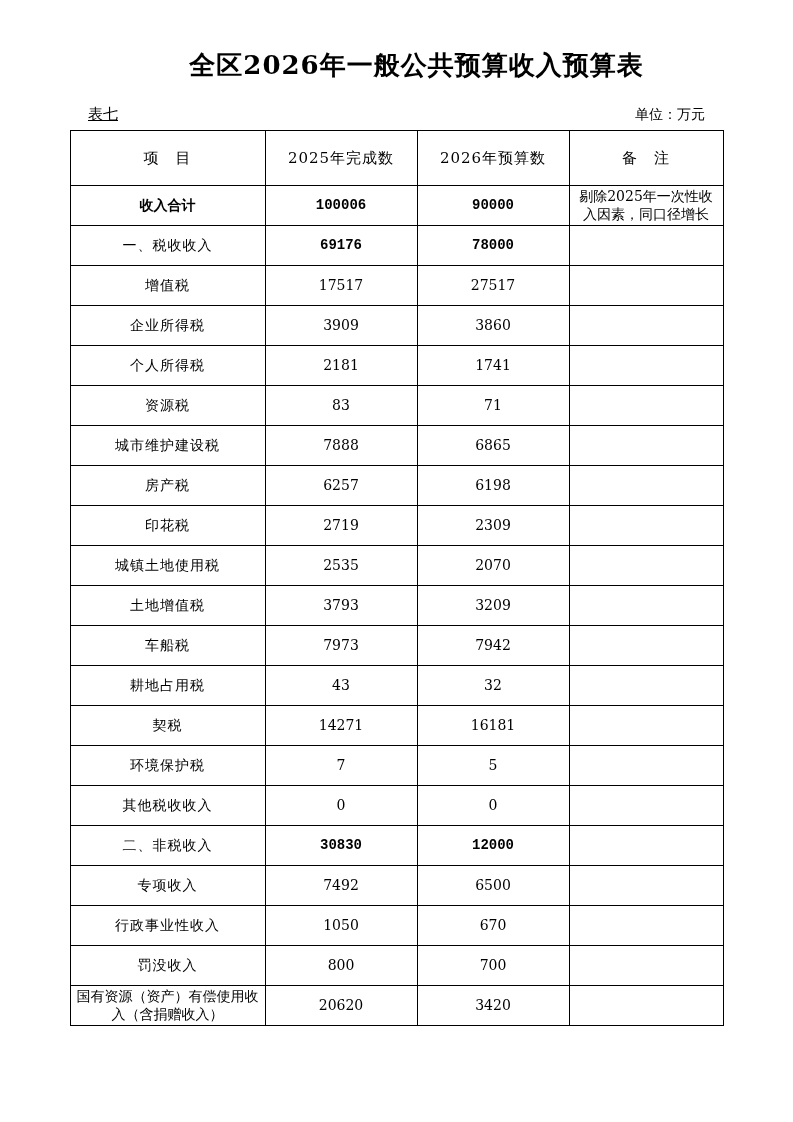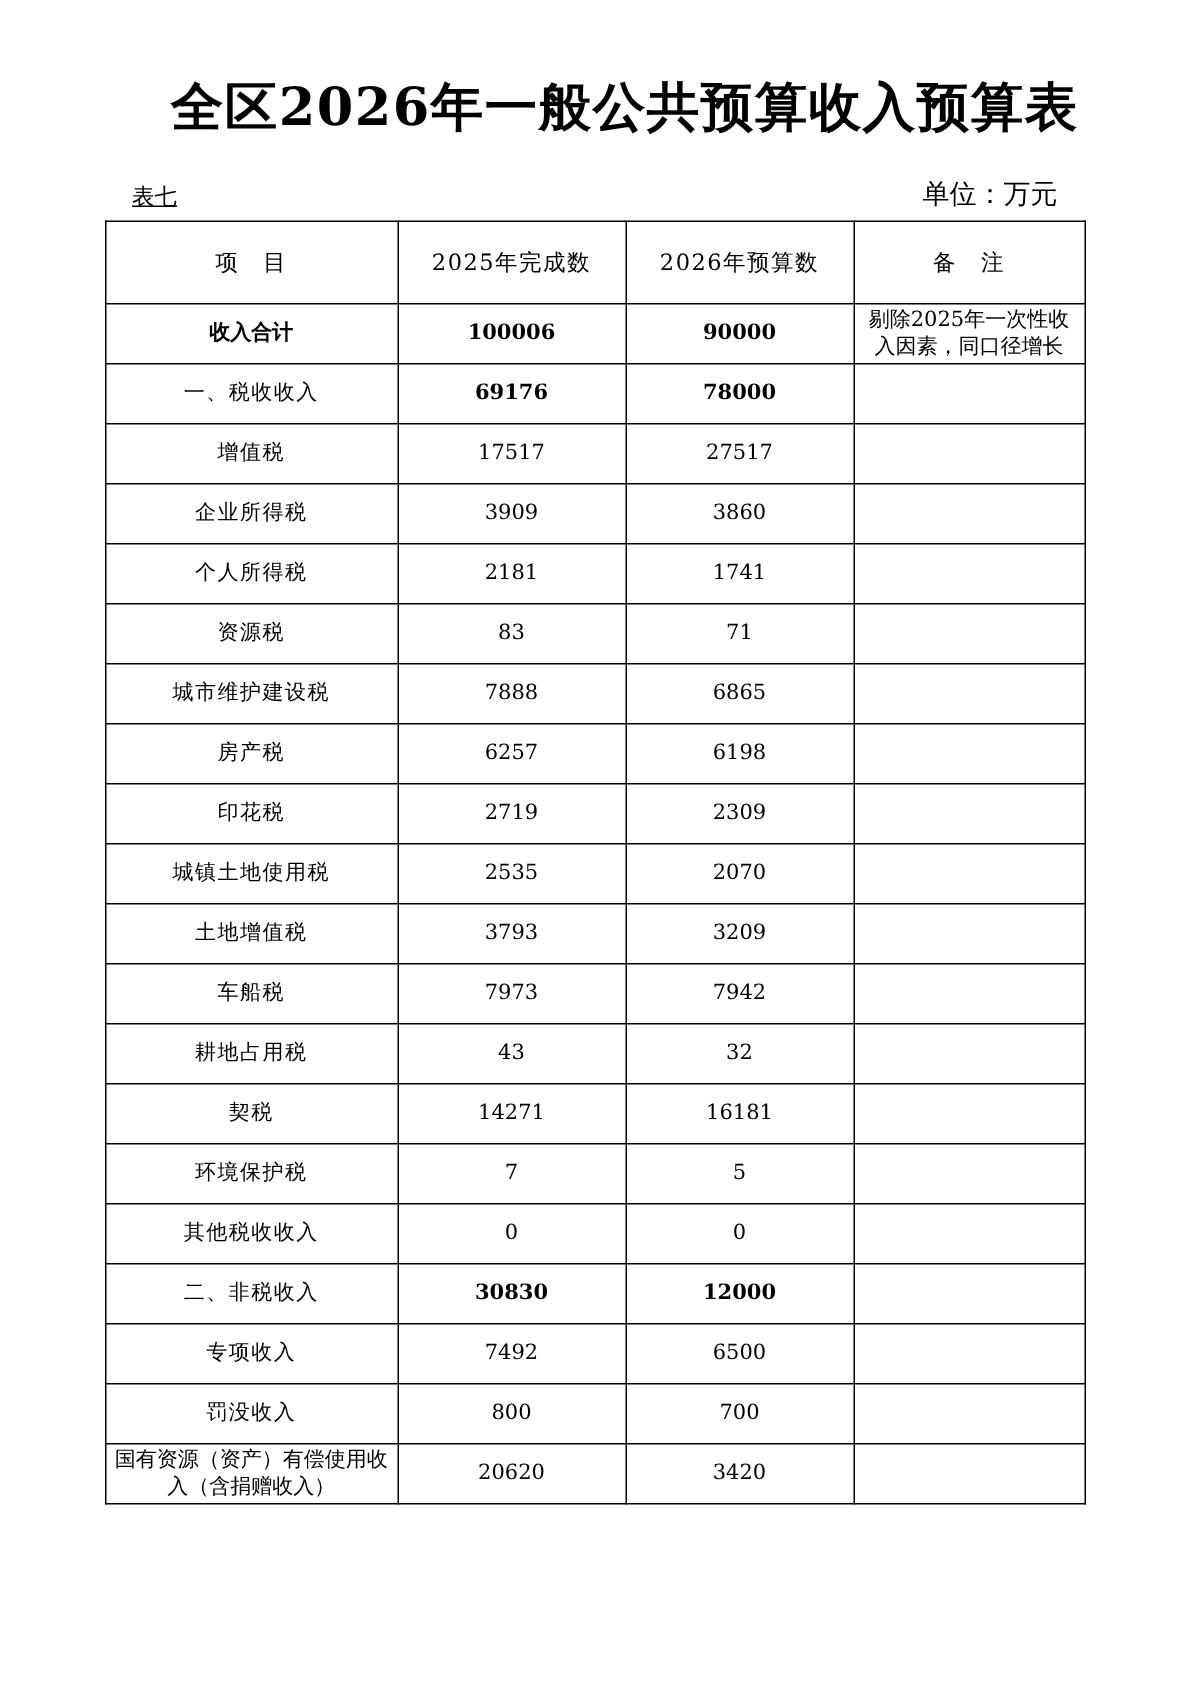--- a/index.html
+++ b/index.html
@@ -17,40 +17,40 @@
   }
   .page {
     width: 793px;
     height: 1122px;
     box-sizing: border-box;
     padding: 0;
     position: relative;
   }
   .doc-title {
     text-align: center;
-    font-size: 35px;
+    font-size: 26px;
     font-weight: bold;
     letter-spacing: 1px;
     margin-top: 48px;
     font-family: "DejaVu Serif", "Liberation Serif", serif;
     padding-left: 40px;
   }
   .meta-row {
     display: flex;
     justify-content: space-between;
     align-items: flex-end;
     margin: 22px 88px 6px 88px;
     font-size: 14px;
   }
   .meta-left {
     font-size: 15px;
     text-decoration: underline;
   }
   .meta-right {
-    font-size: 18px;
+    font-size: 14px;
     margin-left: 17px;
   }
   table.budget {
     border-collapse: collapse;
     margin: 0 auto;
     width: 617px;
     table-layout: fixed;
   }
   table.budget td {
     border: 1px solid #000000;
@@ -71,20 +71,21 @@
   td.col-a { width: 143px; }
   td.col-b { width: 143px; }
   td.col-note { width: 145px; }
   .bold {
     font-weight: bold;
     font-size: 16px;
   }
   .bold-sm {
     font-weight: bold;
     font-size: 15px;
+    font-family: Liberation Mono, monospace;
   }
   .note-cell {
     font-size: 13px;
     text-align: left;
     line-height: 1.35;
     padding: 2px 5px;
   }
   .item-indent {
     letter-spacing: 1px;
   }
@@ -220,20 +221,26 @@
           <td class="col-b bold-sm">12000</td>
           <td class="col-note"></td>
         </tr>
         <tr>
           <td class="col-item item-indent">专项收入</td>
           <td class="col-a">7492</td>
           <td class="col-b">6500</td>
           <td class="col-note"></td>
         </tr>
         <tr>
+          <td class="col-item item-indent">行政事业性收入</td>
+          <td class="col-a">1050</td>
+          <td class="col-b">670</td>
+          <td class="col-note"></td>
+        </tr>
+        <tr>
           <td class="col-item item-indent">罚没收入</td>
           <td class="col-a">800</td>
           <td class="col-b">700</td>
           <td class="col-note"></td>
         </tr>
         <tr>
           <td class="col-item two-line">国有资源（资产）有偿使用收入（含捐赠收入）</td>
           <td class="col-a">20620</td>
           <td class="col-b">3420</td>
           <td class="col-note"></td>

